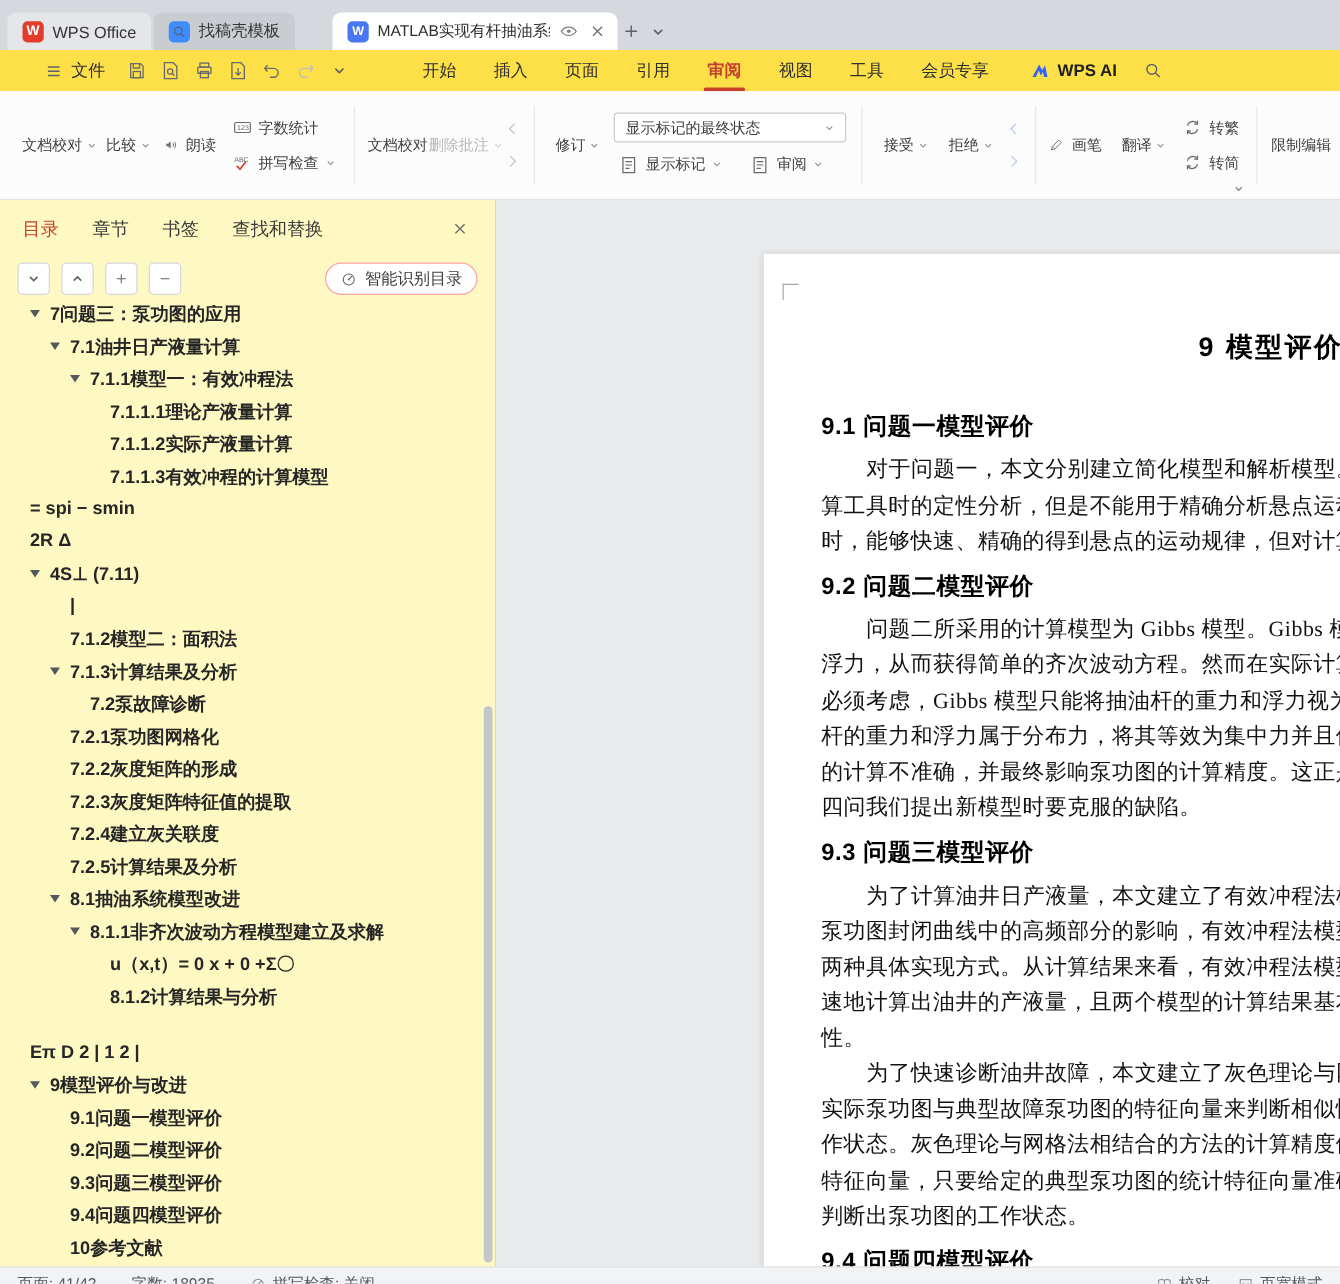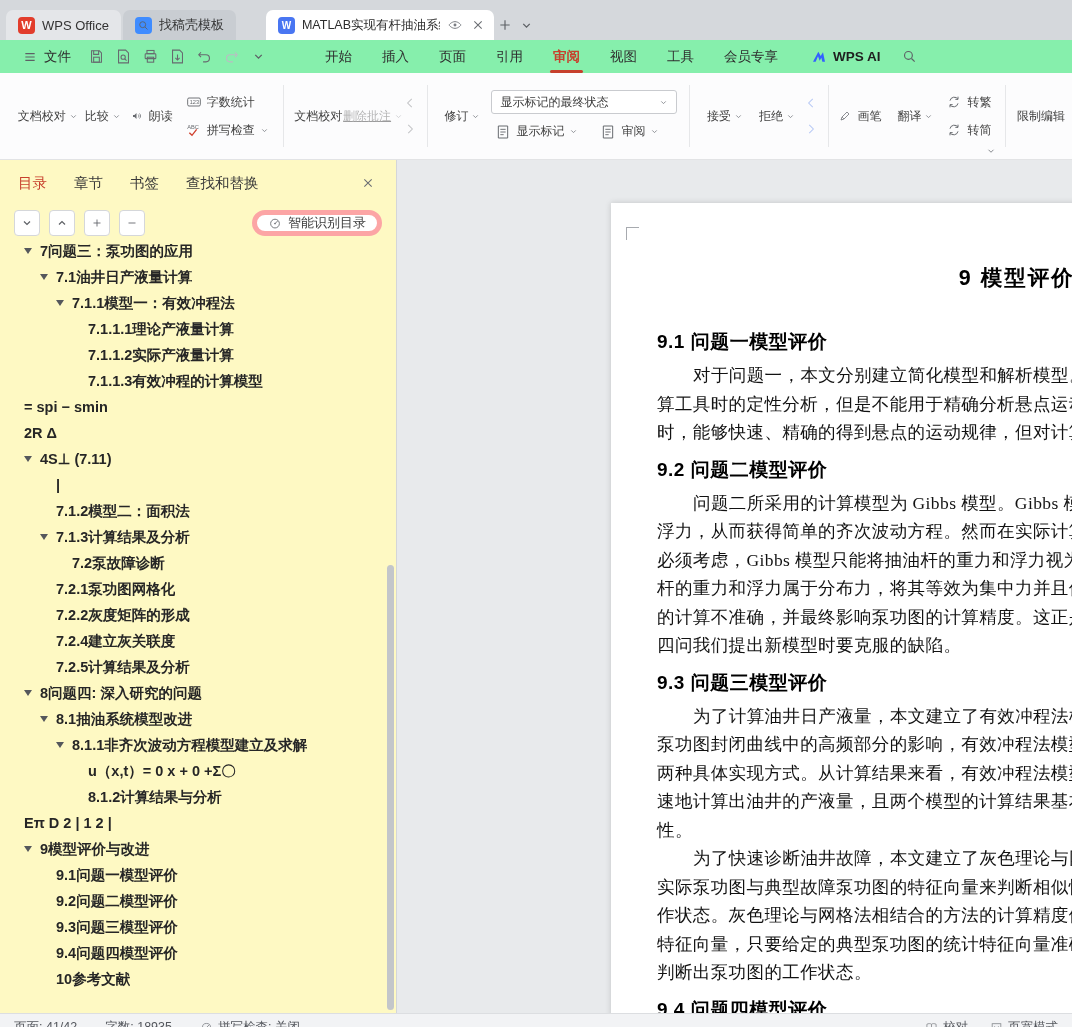--- a/index.html
+++ b/index.html
@@ -16,21 +16,21 @@
   .tt-doc .doclabel{flex:1;overflow:hidden;white-space:nowrap;font-size:12.5px;color:#2c2c2c;}
   .badge{width:17px;height:17px;border-radius:4px;display:flex;align-items:center;justify-content:center;color:#fff;font-weight:bold;font-size:11px;flex:none;}
   .badge-wps{background:#e23d2c;}
   .badge-writer{background:#4976f2;font-size:10px;}
   .badge-tpl{background:#3f8cff;}
   .tbtn{width:22px;height:22px;display:flex;align-items:center;justify-content:center;border-radius:4px;margin-bottom:4px;}
   .tinyico{width:13px;height:13px;}
   .t16{width:16px;height:16px;}
 
   
-  .menubar{height:33px;background:#86efac;display:flex;align-items:center;padding:0 10px;flex:none;}
+  .menubar{height:33px;background:#fde047;display:flex;align-items:center;padding:0 23px;flex:none;}
   .filebtn{display:flex;align-items:center;gap:6px;font-size:13.5px;color:#2f2f2f;padding:0 12px;height:26px;border-radius:4px;}
   .mi{width:25px;height:24px;display:flex;align-items:center;justify-content:center;border-radius:4px;margin:0 1px;}
   .mi .ico{width:17px;height:17px;}
   .menu-tabs{display:flex;align-items:center;margin-left:38px;}
   .mtab{position:relative;font-size:13.5px;color:#2f2f2f;padding:0 15px;height:33px;display:flex;align-items:center;cursor:default;justify-content:center;}
   .mtab.active{color:#c7402d;font-weight:bold;}
   .mtab.active::after{content:"";position:absolute;left:12px;right:12px;bottom:0;height:3px;background:#c7402d;border-radius:2px;}
   .wpsai{display:flex;align-items:center;gap:6px;font-size:13.5px;color:#1f1f1f;font-weight:bold;margin-left:18px;}
   .msearch{margin-left:16px;}
 
@@ -42,37 +42,37 @@
   .rb-stack{display:flex;flex-direction:column;justify-content:center;gap:7px;padding:0 4px;}
   .rb-small{display:flex;align-items:center;gap:5px;font-size:12px;color:#3f3f3f;padding:2px 4px;border-radius:3px;white-space:nowrap;}
   .rb-small .ico{width:16px;height:16px;}
   .rb-combo{width:186px;height:24px;border:1px solid #c9cbcf;border-radius:3px;background:#fff;display:flex;align-items:center;justify-content:space-between;padding:0 8px;font-size:12px;color:#3c3c3c;white-space:nowrap;}
   .rb-col{display:flex;flex-direction:column;justify-content:center;gap:7px;padding:0 6px;}
   .rb-col-row{display:flex;align-items:center;gap:14px;}
   .rb-div{width:1px;background:#e6e7e9;margin:6px 6px;}
   .rb-iconpair{display:flex;flex-direction:column;justify-content:center;gap:6px;}
   .rb-iconbtn{width:22px;height:20px;display:flex;align-items:center;justify-content:center;border-radius:3px;}
   .rb-iconbtn .ico{width:14px;height:14px;}
-  .disabled{opacity:.38;text-decoration:underline;}
+  .disabled{opacity:.38;}
   .chev{width:9px;height:9px;flex:none;}
   .rb-more{position:absolute;right:74px;bottom:3px;width:14px;height:10px;}
 
   
   .workspace{height:853px;display:flex;flex:none;}
 
   
   .panel{width:397px;background:#fef9c3;border-right:1px solid #d4d6d9;display:flex;flex-direction:column;position:relative;flex:none;}
   .panel-tabs{display:flex;align-items:center;gap:27px;padding:13px 18px 9px 18px;font-size:14.5px;color:#3a3a3a;}
   .ptab{cursor:default;white-space:nowrap;}
   .ptab.active{color:#c7402d;}
   .pclose{margin-left:auto;width:20px;height:20px;display:flex;align-items:center;justify-content:center;}
   .panel-ctrl{display:flex;align-items:center;gap:9px;padding:8px 14px 8px 14px;}
   .sq{width:26px;height:26px;border:1px solid #d5d7da;border-radius:4px;background:#fff;display:flex;align-items:center;justify-content:center;}
   .sq .ico{width:12px;height:12px;}
-  .pill{margin-left:auto;height:26px;border:5px solid #fca5a5;border-radius:14px;display:flex;align-items:center;gap:6px;padding:0 11px;font-size:13px;color:#3d3d3d;background:#fff;white-space:nowrap;}
+  .pill{margin-left:auto;height:26px;border:1px solid #fca5a5;border-radius:14px;display:flex;align-items:center;gap:6px;padding:0 11px;font-size:13px;color:#3d3d3d;background:#fff;white-space:nowrap;}
   .pill .ico{width:14px;height:14px;}
   .panel-body{flex:1;overflow:hidden;position:relative;padding-top:3px;}
   .orow{height:26px;display:flex;align-items:center;font-size:14.5px;color:#262626;white-space:nowrap;cursor:default;}
   .orow.clip-top{margin-top:-9px;}
   .tri{width:16px;flex:none;display:flex;align-items:center;justify-content:flex-start;}
   .tri::before{content:"";width:0;height:0;border-left:4.5px solid transparent;border-right:4.5px solid transparent;border-top:6px solid #55585c;}
   .tri.notri::before{border:none;}
   .otext{overflow:hidden;font-weight:bold;}
   .scrollthumb{position:absolute;right:2px;top:405px;width:7px;height:445px;background:#c3c6ca;border-radius:4px;}
 
@@ -684,47 +684,47 @@
           <div class="orow" style="padding-left: 40px;">
             <span class="tri notri"></span>
             <span class="otext">7.2.1泵功图网格化</span>
           </div>
           <div class="orow" style="padding-left: 40px;">
             <span class="tri notri"></span>
             <span class="otext">7.2.2灰度矩阵的形成</span>
           </div>
           <div class="orow" style="padding-left: 40px;">
             <span class="tri notri"></span>
+            <span class="otext">7.2.3灰度矩阵特征值的提取</span>
+          </div>
+          <div class="orow" style="padding-left: 40px;">
+            <span class="tri notri"></span>
             <span class="otext">7.2.4建立灰关联度</span>
           </div>
           <div class="orow" style="padding-left: 40px;">
             <span class="tri notri"></span>
             <span class="otext">7.2.5计算结果及分析</span>
-          </div>
-          <div class="orow" style="padding-left: 24px;">
-            <span class="tri"></span>
-            <span class="otext">8问题四: 深入研究的问题</span>
           </div>
           <div class="orow" style="padding-left: 40px;">
             <span class="tri"></span>
             <span class="otext">8.1抽油系统模型改进</span>
           </div>
           <div class="orow" style="padding-left: 56px;">
             <span class="tri"></span>
             <span class="otext">8.1.1非齐次波动方程模型建立及求解</span>
           </div>
           <div class="orow" style="padding-left: 72px; text-align: center;">
             <span class="tri notri"></span>
             <span class="otext">u（x,t）= 0 x + 0 +Σ〇</span>
           </div>
           <div class="orow" style="padding-left: 72px;">
             <span class="tri notri"></span>
             <span class="otext">8.1.2计算结果与分析</span>
           </div>
-          <div class="orow" style="padding-left: 8px;">
+          <div class="orow" style="padding-left: 8px; margin-top: 19px;">
             <span class="tri notri"></span>
             <span class="otext">Eπ D 2 | 1 2 |</span>
           </div>
           <div class="orow" style="padding-left: 24px;">
             <span class="tri"></span>
             <span class="otext">9模型评价与改进</span>
           </div>
           <div class="orow" style="padding-left: 40px;">
             <span class="tri notri"></span>
             <span class="otext">9.1问题一模型评价</span>

